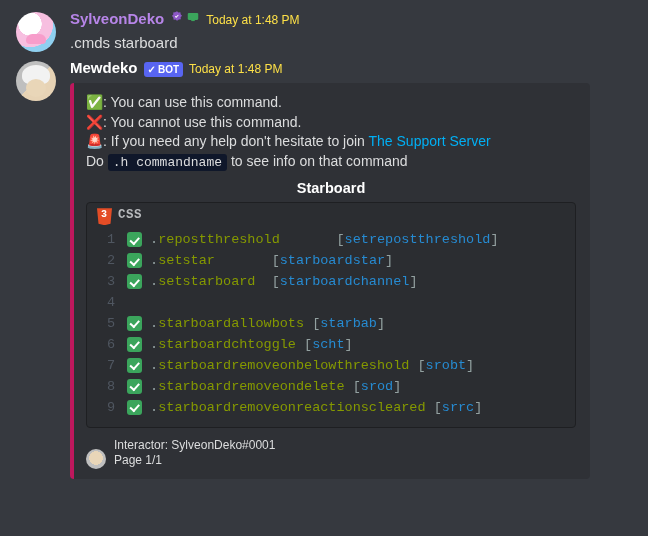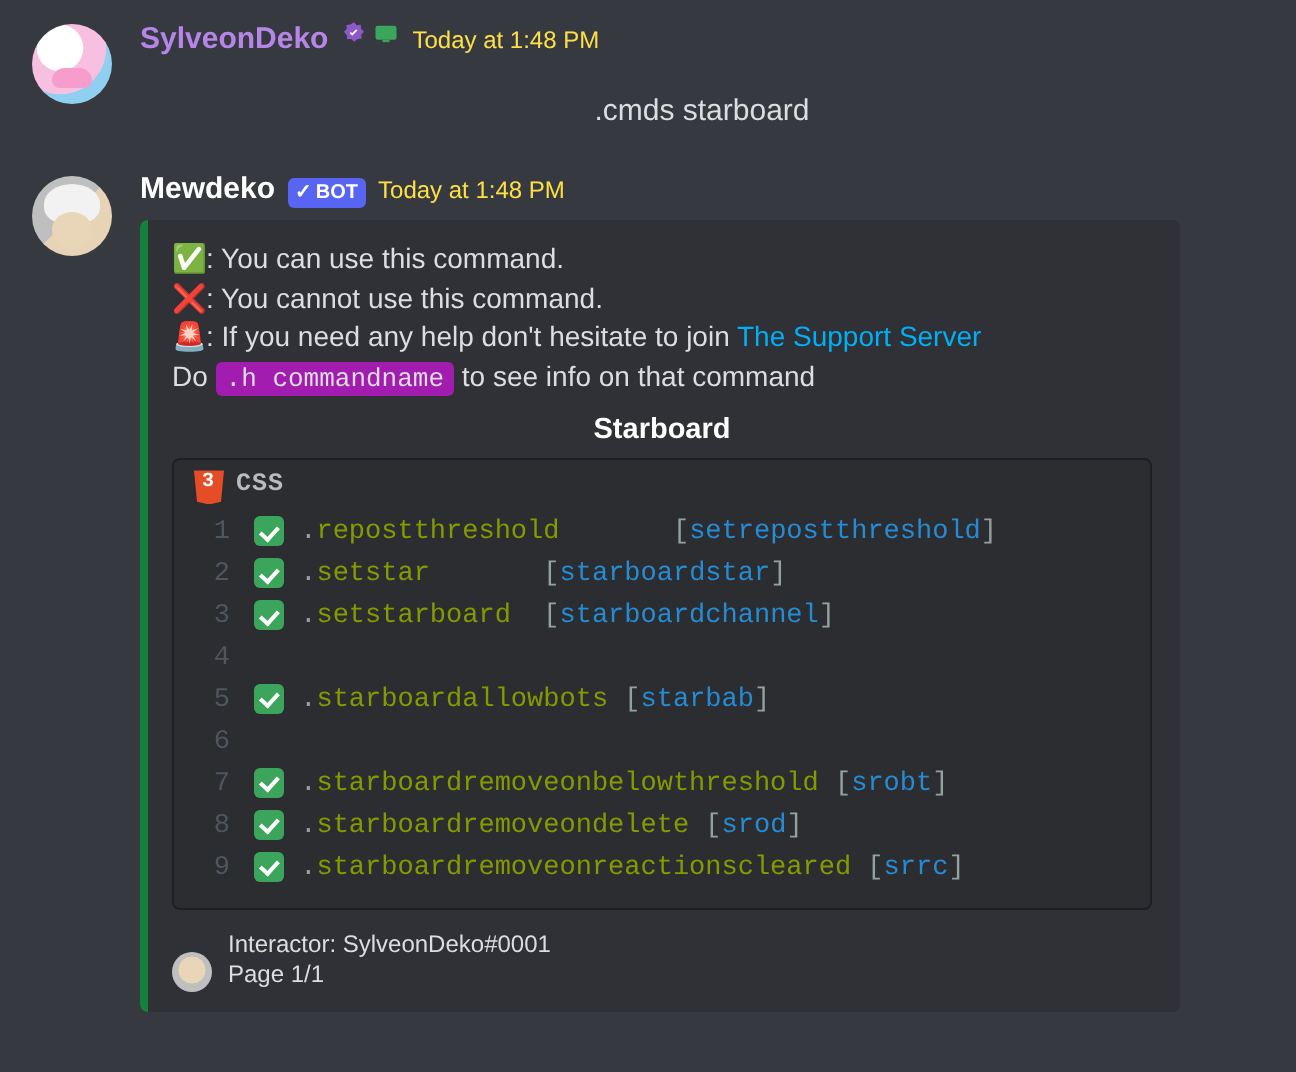--- a/index.html
+++ b/index.html
@@ -46,34 +46,34 @@
   .user-mewdeko { color: #ffffff; }
   .badge-icons { display:inline-flex; gap:2px; align-items:center; }
   .role-icon { width:14px; height:14px; }
   .bot-tag {
     background:#5865f2; color:#fff; font-size:10px; font-weight:600;
     padding:1px 4px; border-radius:3px; display:inline-flex; align-items:center; gap:2px;
     line-height:13px;
   }
   .bot-check { font-size:10px; }
   .timestamp { color:#fde047; font-size:12px; }
-  .content { margin-top:18px; color:#dcddde; line-height:1.35;text-align:center; }
+  .content { margin-top:6px; color:#dcddde; line-height:1.35; }
   .embed {
     margin-top:6px;
-    border-left:4px solid #15803d;
+    border-left:4px solid #be185d;
     background:#2f3136;
     border-radius:4px;
     padding:10px 14px 10px 12px;
     max-width:520px;
   }
   .embed-desc { font-size:14px; line-height:1.4; }
   .emoji { display:inline-block; width:17px; text-align:center; }
   .link { color:#00aff4; cursor:pointer; }
   .inline-code {
-    background:#a21caf; padding:1px 5px; border-radius:3px;
+    background:#0f172a; padding:1px 5px; border-radius:3px;
     font-family:Consolas,"Courier New",monospace; font-size:13px;
   }
   .section-title { font-weight:700; color:#fff; margin-top:8px; font-size:14.5px;text-align:center; }
   .codeblock {
     background:#2b2d31; border:1px solid #1e1f22; border-radius:4px;
     margin-top:6px; overflow:hidden;
     font-family:Consolas,"Courier New",monospace; font-size:13.5px;
   }
   .code-header {
     display:flex; gap:6px;
@@ -127,21 +127,21 @@
             <rect x="3" y="5" width="18" height="12" rx="2" fill="#3ba55c"></rect>
             <rect x="9" y="17" width="6" height="2" fill="#3ba55c"></rect>
           </svg>
       </span>
       <span class="timestamp">Today at 1:48 PM</span>
     </div>
     <div class="content">.cmds starboard</div>
   </div>
 </div>
 
-<div class="msg" style="margin-top:14px;">
+<div class="msg" style="">
   <div class="avatar av-mewdeko"></div>
   <div class="msg-body">
     <div class="header-row">
       <span class="username user-mewdeko">Mewdeko</span>
       <span class="bot-tag">
         <span class="bot-check">✓</span>
         <span>BOT</span>
       </span>
       <span class="timestamp">Today at 1:48 PM</span>
     </div>
@@ -160,21 +160,21 @@
         <div class="code-header">
           <span class="css-icon"></span>
           <span>CSS</span>
         </div>
         <div class="code-body" id="code-body">
             <div class="code-line"><span class="lineno">1</span><span><span class="check-box"></span> <span class="dot">.</span><span class="cmd-name">repostthreshold</span><span>       </span><span class="bracket">[</span><span class="alias">setrepostthreshold</span><span class="bracket">]</span></span></div>
             <div class="code-line"><span class="lineno">2</span><span><span class="check-box"></span> <span class="dot">.</span><span class="cmd-name">setstar</span><span>       </span><span class="bracket">[</span><span class="alias">starboardstar</span><span class="bracket">]</span></span></div>
             <div class="code-line"><span class="lineno">3</span><span><span class="check-box"></span> <span class="dot">.</span><span class="cmd-name">setstarboard</span><span>  </span><span class="bracket">[</span><span class="alias">starboardchannel</span><span class="bracket">]</span></span></div>
             <div class="code-line"><span class="lineno">4</span></div>
             <div class="code-line"><span class="lineno">5</span><span><span class="check-box"></span> <span class="dot">.</span><span class="cmd-name">starboardallowbots</span><span> </span><span class="bracket">[</span><span class="alias">starbab</span><span class="bracket">]</span></span></div>
-            <div class="code-line"><span class="lineno">6</span></div>
+            <div class="code-line"><span class="lineno">6</span><span><span class="check-box"></span> <span class="dot">.</span><span class="cmd-name">starboardchtoggle</span><span> </span><span class="bracket">[</span><span class="alias">scht</span><span class="bracket">]</span></span></div>
             <div class="code-line"><span class="lineno">7</span><span><span class="check-box"></span> <span class="dot">.</span><span class="cmd-name">starboardremoveonbelowthreshold</span><span> </span><span class="bracket">[</span><span class="alias">srobt</span><span class="bracket">]</span></span></div>
             <div class="code-line"><span class="lineno">8</span><span><span class="check-box"></span> <span class="dot">.</span><span class="cmd-name">starboardremoveondelete</span><span> </span><span class="bracket">[</span><span class="alias">srod</span><span class="bracket">]</span></span></div>
             <div class="code-line"><span class="lineno">9</span><span><span class="check-box"></span> <span class="dot">.</span><span class="cmd-name">starboardremoveonreactionscleared</span><span> </span><span class="bracket">[</span><span class="alias">srrc</span><span class="bracket">]</span></span></div>
           </div>
       </div>
 
       <div class="footer">
         <div class="footer-icon"></div>
         <div class="footer-text">
           <div>Interactor: SylveonDeko#0001</div>

